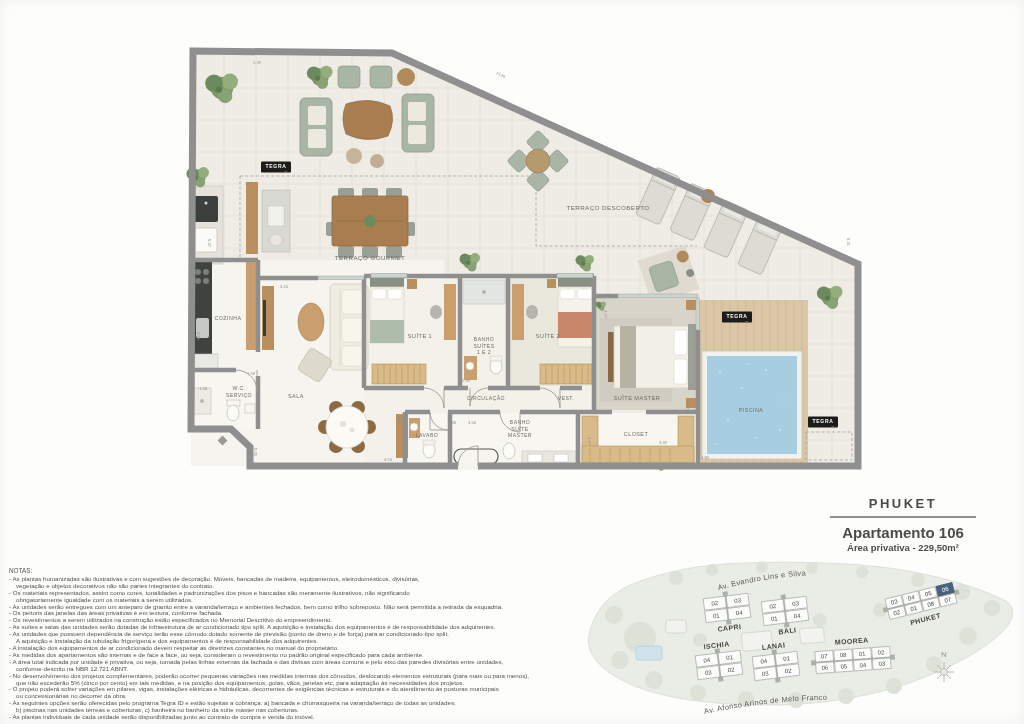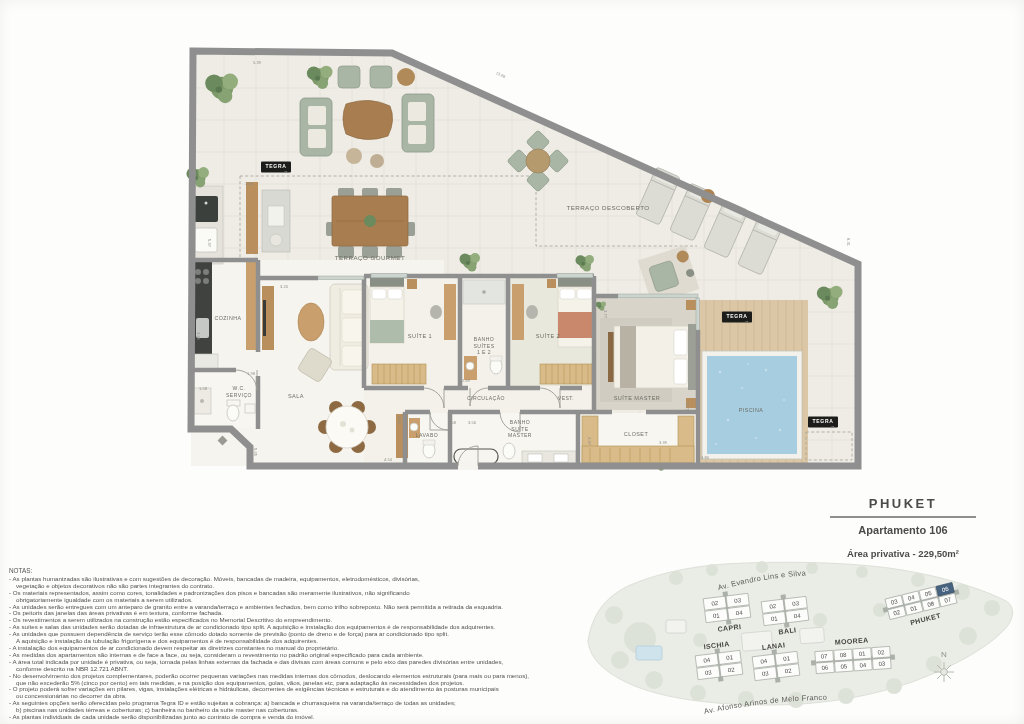--- a/index.html
+++ b/index.html
@@ -26,22 +26,22 @@
   .bldg-num.hl{fill:#ffffff;}
   .bldg-name{font-size:7px;font-weight:bold;fill:#46463f;text-anchor:middle;letter-spacing:.4px;}
   .bldg-core{fill:#abb1a9;}
   .compass{stroke:#b6bbb2;stroke-width:1;fill:#e7eae3;}
   .compass-n{font-size:8px;fill:#8f948c;text-anchor:middle;}
 
   
   .title-block{position:absolute;left:828px;top:496px;width:150px;text-align:center;color:#4b4b47;}
   .title-block .bld{font-size:13px;font-weight:bold;letter-spacing:2.5px;}
   .title-block .rule{height:2px;background:#8f8f8b;margin:5px 2px 6px 2px;}
-  .title-block .apt{font-size:11px;font-weight:bold;}
-  .title-block .area{font-size:9.5px;font-weight:bold;margin-top:12px;}
+  .title-block .apt{font-size:15px;font-weight:bold;}
+  .title-block .area{font-size:9.5px;font-weight:bold;margin-top:1px;}
 
   .notes{position:absolute;left:9px;top:568px;color:#525250;font-size:6.2px;line-height:6.9px;white-space:nowrap;}
   .notes .note-title{font-size:6.4px;margin-bottom:1px;}
   .note-line.cont{padding-left:7px;}
 </style>
 </head>
 <body>
 
 <div class="page">
 

